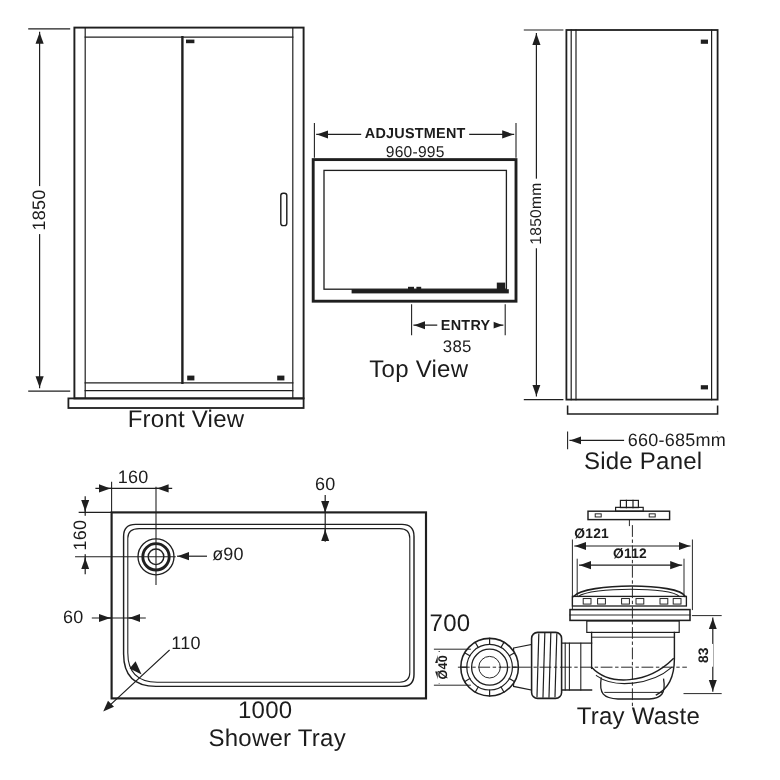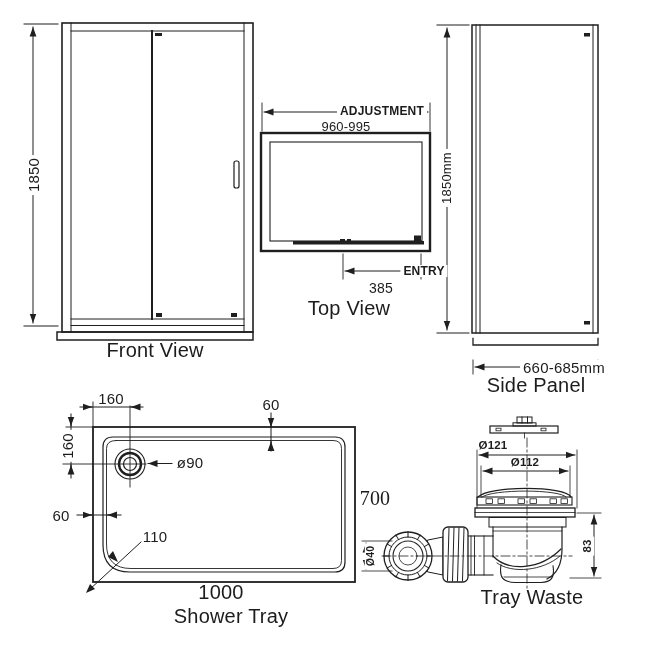--- a/index.html
+++ b/index.html
@@ -11,21 +11,21 @@
   .lbl{
     position:absolute;transform:translate(-50%,-50%);
     white-space:nowrap;line-height:1;letter-spacing:.2px;
   }
   .rot{transform:translate(-50%,-50%) rotate(-90deg);}
   .bg{background:#fff;padding:0 3px;}
   .t16{font-size:20px;}
   .t15{font-size:15px;}
   .t14{font-size:14px;}
   .t13{font-size:13px;}
-  .t12{font-size:12px;font-weight:600;margin-left:36px;}
+  .t12{font-size:12px;font-weight:600;}
   .t11b{font-size:11.5px;font-weight:700;}
   .t10{font-size:10.5px;font-weight:600;}
 </style>
 </head>
 <body>
 
 <div id="canvas">
 
 <svg id="linework" width="650" height="650" viewBox="0 0 650 650" stroke="#1f1f1f" fill="none" stroke-width="1" stroke-linecap="square">
   <defs>
@@ -205,21 +205,21 @@
   <div class="lbl rot t13 bg" style="left:446px;top:178px;">1850mm</div>
   <div class="lbl t15 bg" style="left:536px;top:367px;margin-left:28px;">660-685mm</div>
   <div class="lbl t16" style="left:536px;top:385px;">Side Panel</div>
 
   <div class="lbl t15" style="left:111px;top:398px;">160</div>
   <div class="lbl rot t15 bg" style="left:67px;top:446px;">160</div>
   <div class="lbl t15" style="left:271px;top:404px;">60</div>
   <div class="lbl t15" style="left:61px;top:515px;">60</div>
   <div class="lbl t15" style="left:155px;top:536px;">110</div>
   <div class="lbl t15" style="left:190px;top:462px;">ø90</div>
-  <div class="lbl t16" style="left:375px;top:498px;font-family:Liberation Serif, serif;">700</div>
+  <div class="lbl t16" style="left:375px;top:520px;">700</div>
   <div class="lbl t16" style="left:221px;top:592px;">1000</div>
   <div class="lbl t16" style="left:231px;top:616px;">Shower Tray</div>
 
   <div class="lbl t11b" style="left:493px;top:446px;">Ø121</div>
   <div class="lbl t11b" style="left:525px;top:463px;">Ø112</div>
   <div class="lbl rot t11b bg" style="left:588px;top:546px;">83</div>
   <div class="lbl rot t10 bg" style="left:370px;top:556px;">Ø40</div>
   <div class="lbl t16" style="left:532px;top:597px;">Tray Waste</div>
 
 </div>

